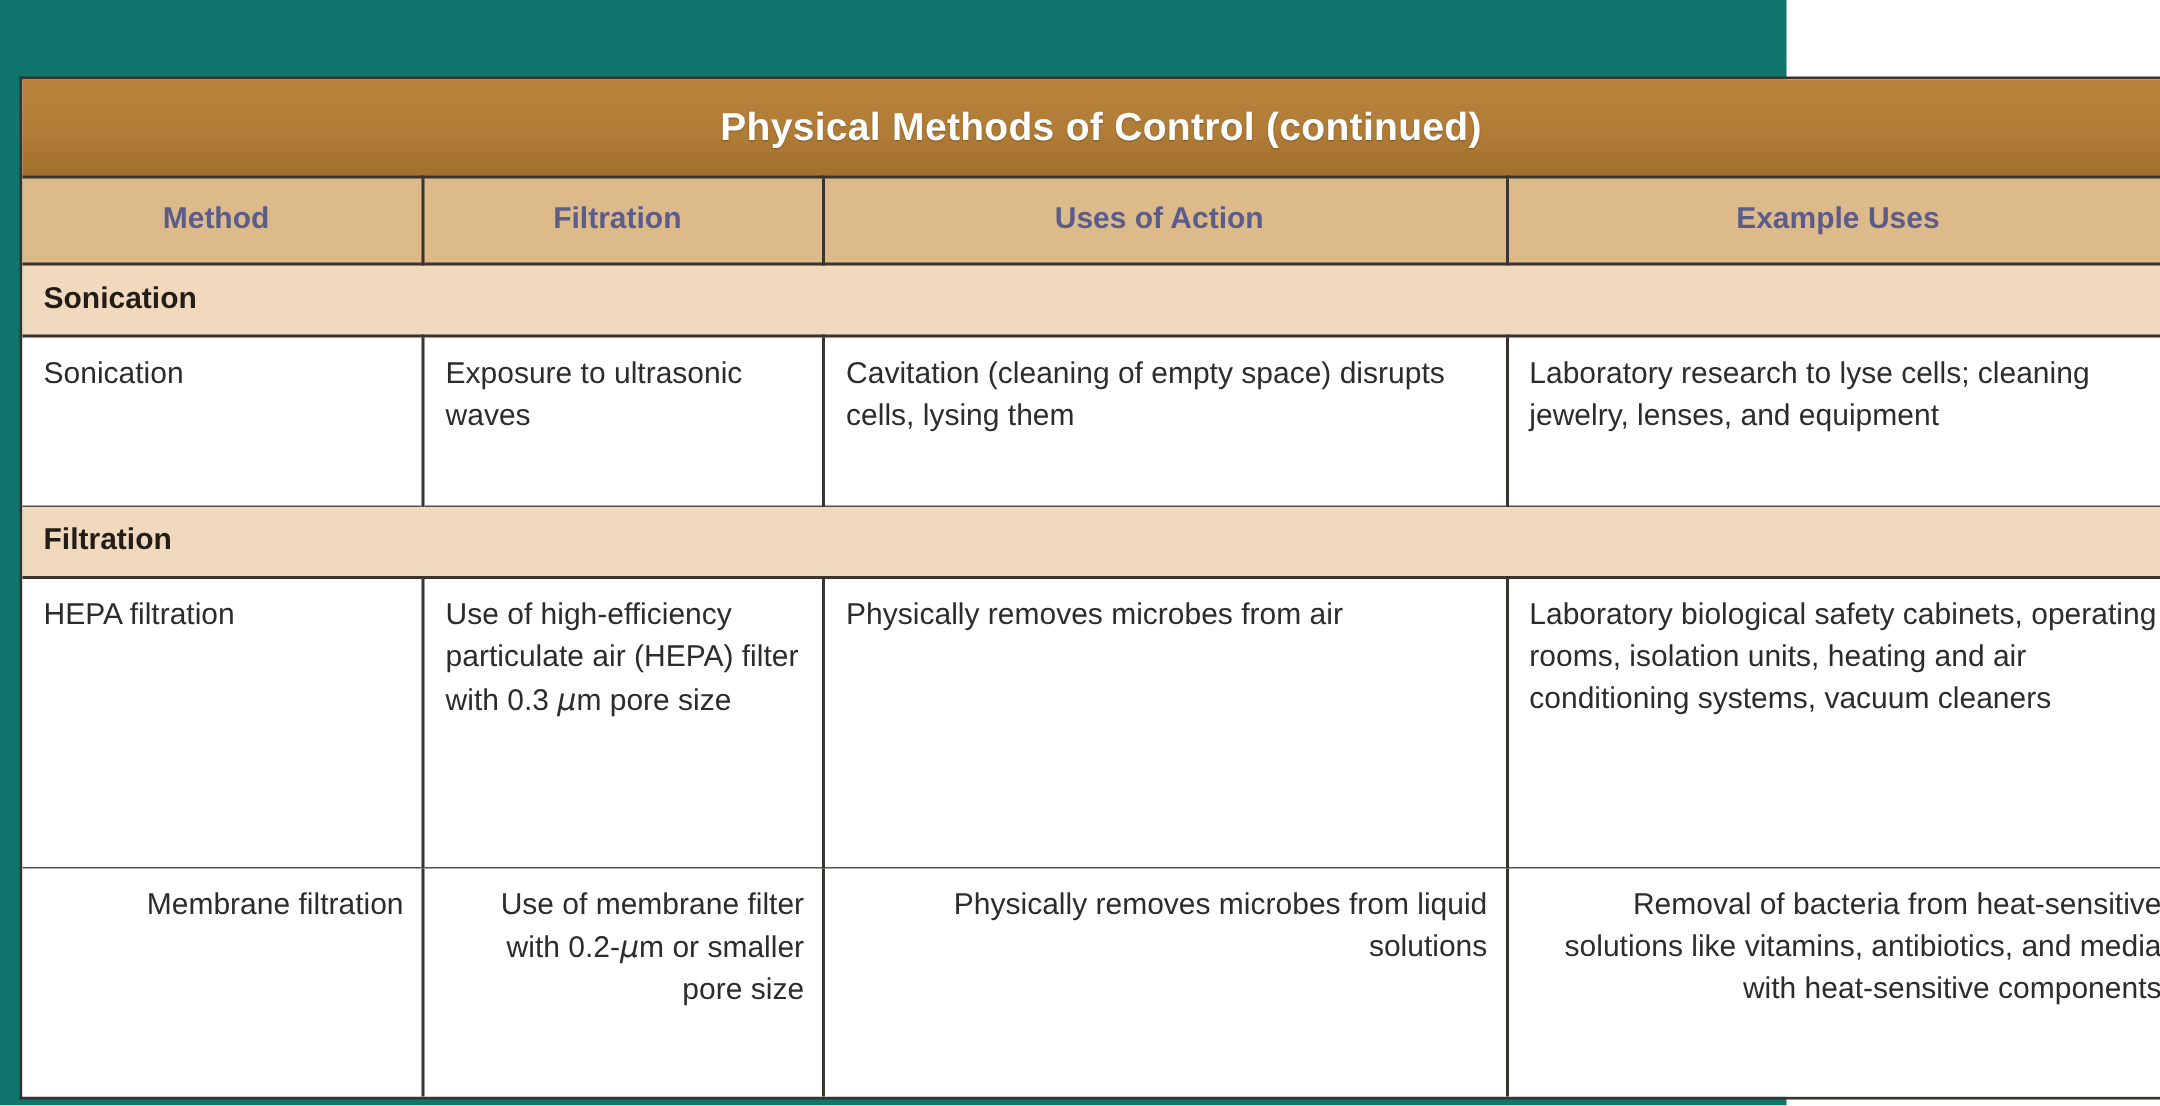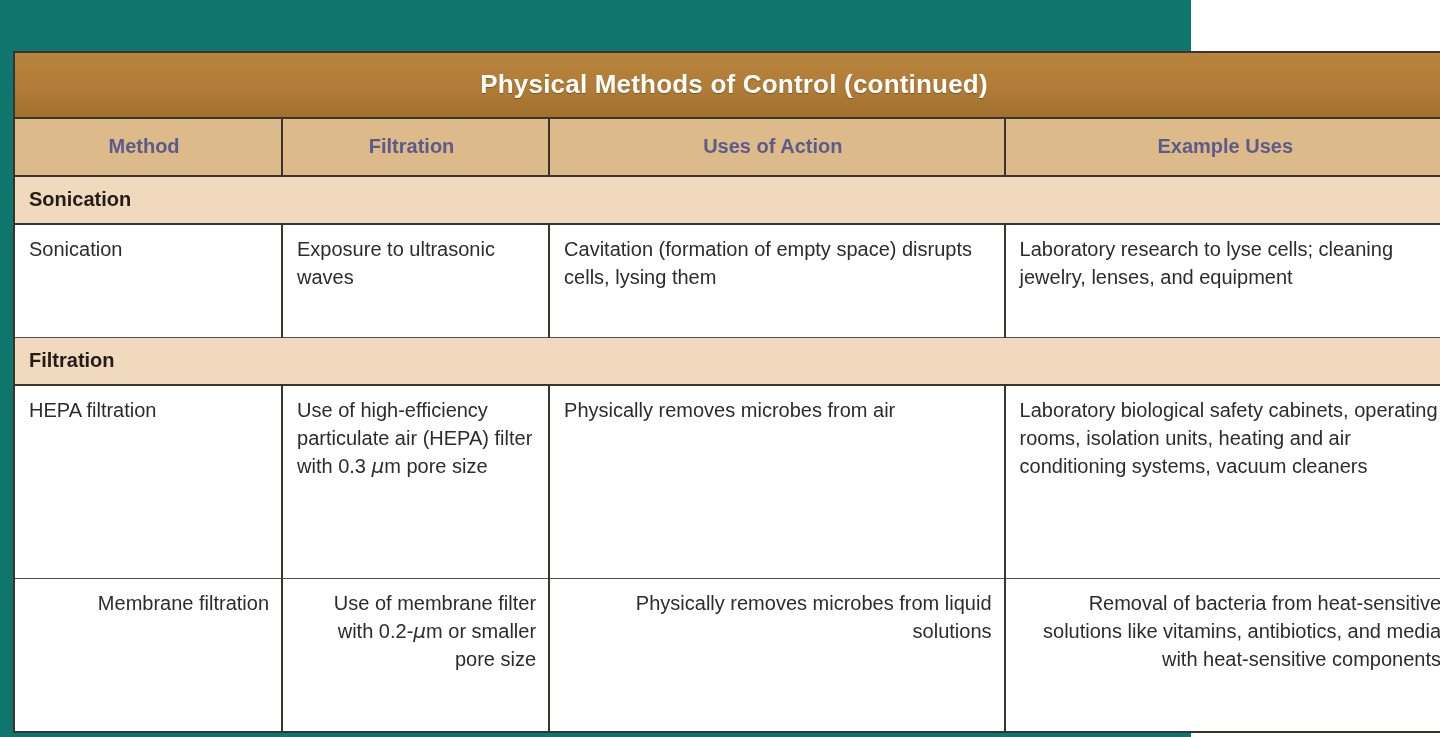--- a/index.html
+++ b/index.html
@@ -141,21 +141,21 @@
           <td colspan="4">Sonication</td>
         </tr>
         <tr class="data-row row-pad-son">
           <td>
             <span class="cell-text">Sonication</span>
           </td>
           <td>
             <span class="cell-text">Exposure to ultrasonic waves</span>
           </td>
           <td>
-            <span class="cell-text">Cavitation (formation of empty space) disrupts cells, lysing them</span>
+            <span class="cell-text">Cavitation (cleaning of empty space) disrupts cells, lysing them</span>
           </td>
           <td>
             <span class="cell-text">Laboratory research to lyse cells; cleaning jewelry, lenses, and equipment</span>
           </td>
         </tr>
 
         <tr class="group-row">
           <td colspan="4">Filtration</td>
         </tr>
         <tr class="data-row row-pad-hepa">

